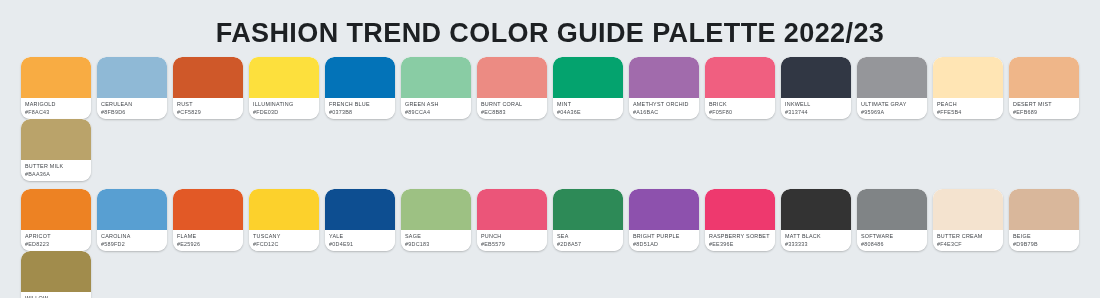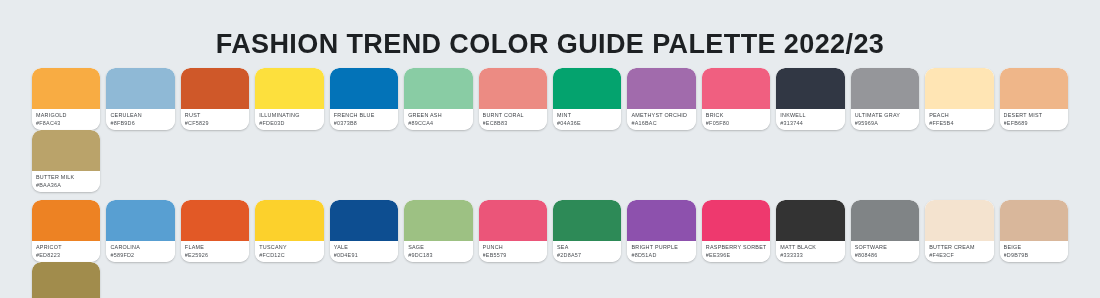--- a/index.html
+++ b/index.html
@@ -10,21 +10,21 @@
   }
   body {
     background: #e7ebee;
     font-family: "Liberation Sans", sans-serif;
     -webkit-font-smoothing: antialiased;
   }
 
   .poster {
     width: 1100px;
     height: 298px;
-    padding: 15px;
+    padding: 4px;
     position: relative;
     background: #e7ebee;
   }
 
   .poster-title {
     text-align: center;
     font-family: "Liberation Sans", sans-serif;
     font-size: 27px;
     font-weight: bold;
     letter-spacing: 0.4px;

